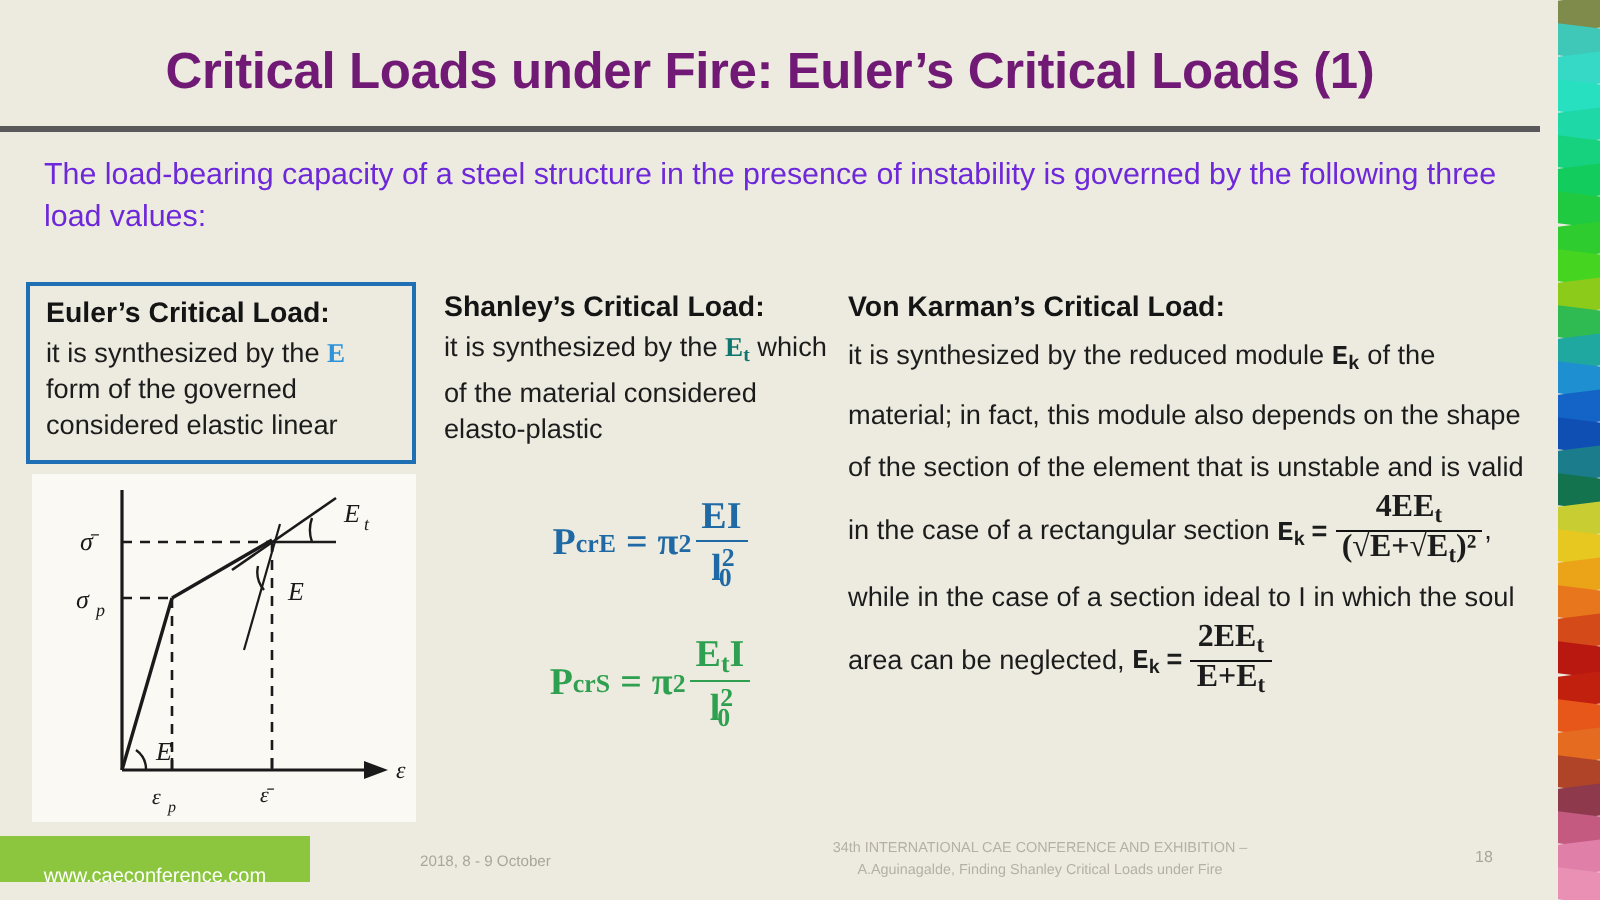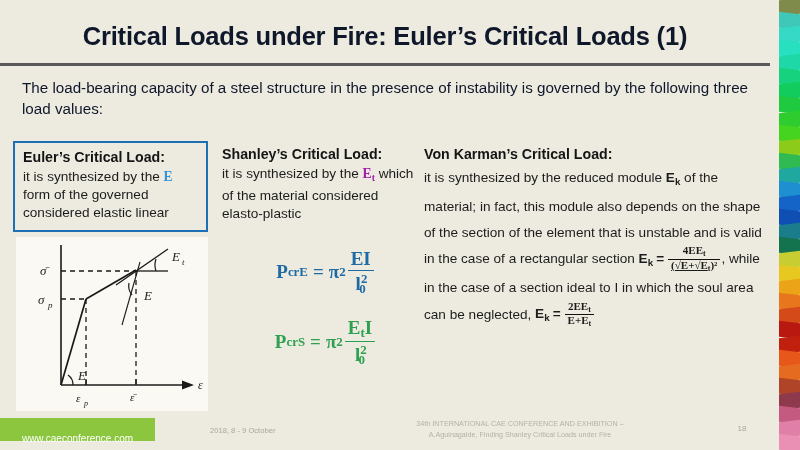--- a/index.html
+++ b/index.html
@@ -14,33 +14,33 @@
   #mosaic{
     position:absolute;left:779px;top:0;width:21px;height:450px;
     overflow:hidden;
   }
   #mosaic .cell{position:absolute;left:-6px;width:34px;}
 
   
   #title{
     position:absolute;left:0;top:22px;width:770px;
     text-align:center;
-    font-size:25.5px;font-weight:bold;color:#0f172a;
+    font-size:25.5px;font-weight:bold;color:#701a75;
     letter-spacing:-0.2px;
     font-family:"Liberation Sans", sans-serif;
   }
   #title-rule{
     position:absolute;left:0;top:63px;width:770px;height:3px;
     background:#59595B;
   }
 
   
   #intro{
     position:absolute;left:22px;top:78px;width:740px;
-    font-size:15.2px;line-height:20.5px;color:#0f172a;
+    font-size:15.2px;line-height:20.5px;color:#6d28d9;
     font-family:"Liberation Sans", sans-serif;
   }
 
   
   #euler-box{
     position:absolute;left:13px;top:141px;width:195px;height:91px;
     border:2.5px solid #1F6FB5;
     box-sizing:border-box;
     background:#EDEBE0;
     padding:5px 7px 0 8px;
@@ -48,22 +48,22 @@
   .col-head{
     font-size:14.2px;font-weight:bold;color:#141414;
     line-height:19px;margin:0 0 1px 0;
     font-family:"Liberation Sans", sans-serif;
   }
   .col-body{
     font-size:13.6px;line-height:18.2px;color:#1C1C1C;
     font-family:"Liberation Sans", sans-serif;
   }
   .sym-blue{color:#2E93D8;font-family:"Liberation Serif",serif;font-weight:bold;}
-  .sym-green{color:#a21caf;font-family:"Liberation Serif",serif;font-weight:bold;}
-  .sym-black{font-family:Liberation Sans, sans-serif;font-weight:bold;}
+  .sym-green{color:#0f766e;font-family:"Liberation Serif",serif;font-weight:bold;}
+  .sym-black{font-family:Liberation Mono, monospace;font-weight:bold;}
   .sub{font-size:0.72em;vertical-align:-0.28em;}
 
   
   #figure{
     position:absolute;left:16px;top:237px;width:192px;height:174px;
     background:#FAF9F4;
   }
   #figure svg{display:block;}
 
   
@@ -96,25 +96,25 @@
 
   
   #col3{
     position:absolute;left:424px;top:145px;width:340px;
   }
   #col3 .col-body{font-size:13.6px;line-height:25.5px;}
   .inlinefrac{
     display:inline-flex;flex-direction:column;
     vertical-align:middle;text-align:center;
     line-height:1.04;font-family:"Liberation Serif",serif;font-weight:bold;
-    font-size:11px;margin:0 1px;
+    font-size:16px;margin:0 1px;
   }
   .inlinefrac .num{border-bottom:1.4px solid #111;padding:0 3px 0 3px;}
   .inlinefrac .den{padding:0 3px;}
-  .radic{font-family:"Liberation Serif",serif;text-decoration:underline;}
+  .radic{font-family:"Liberation Serif",serif;}
 
   
   #footer-bar{
     position:absolute;left:0;top:418px;width:155px;height:23px;
     background:#8CC63E;
   }
   #footer-url{
     position:absolute;left:0;top:418px;width:155px;height:41px;
     display:flex;align-items:center;justify-content:center;
     color:#FFFFFF;font-size:10px;

